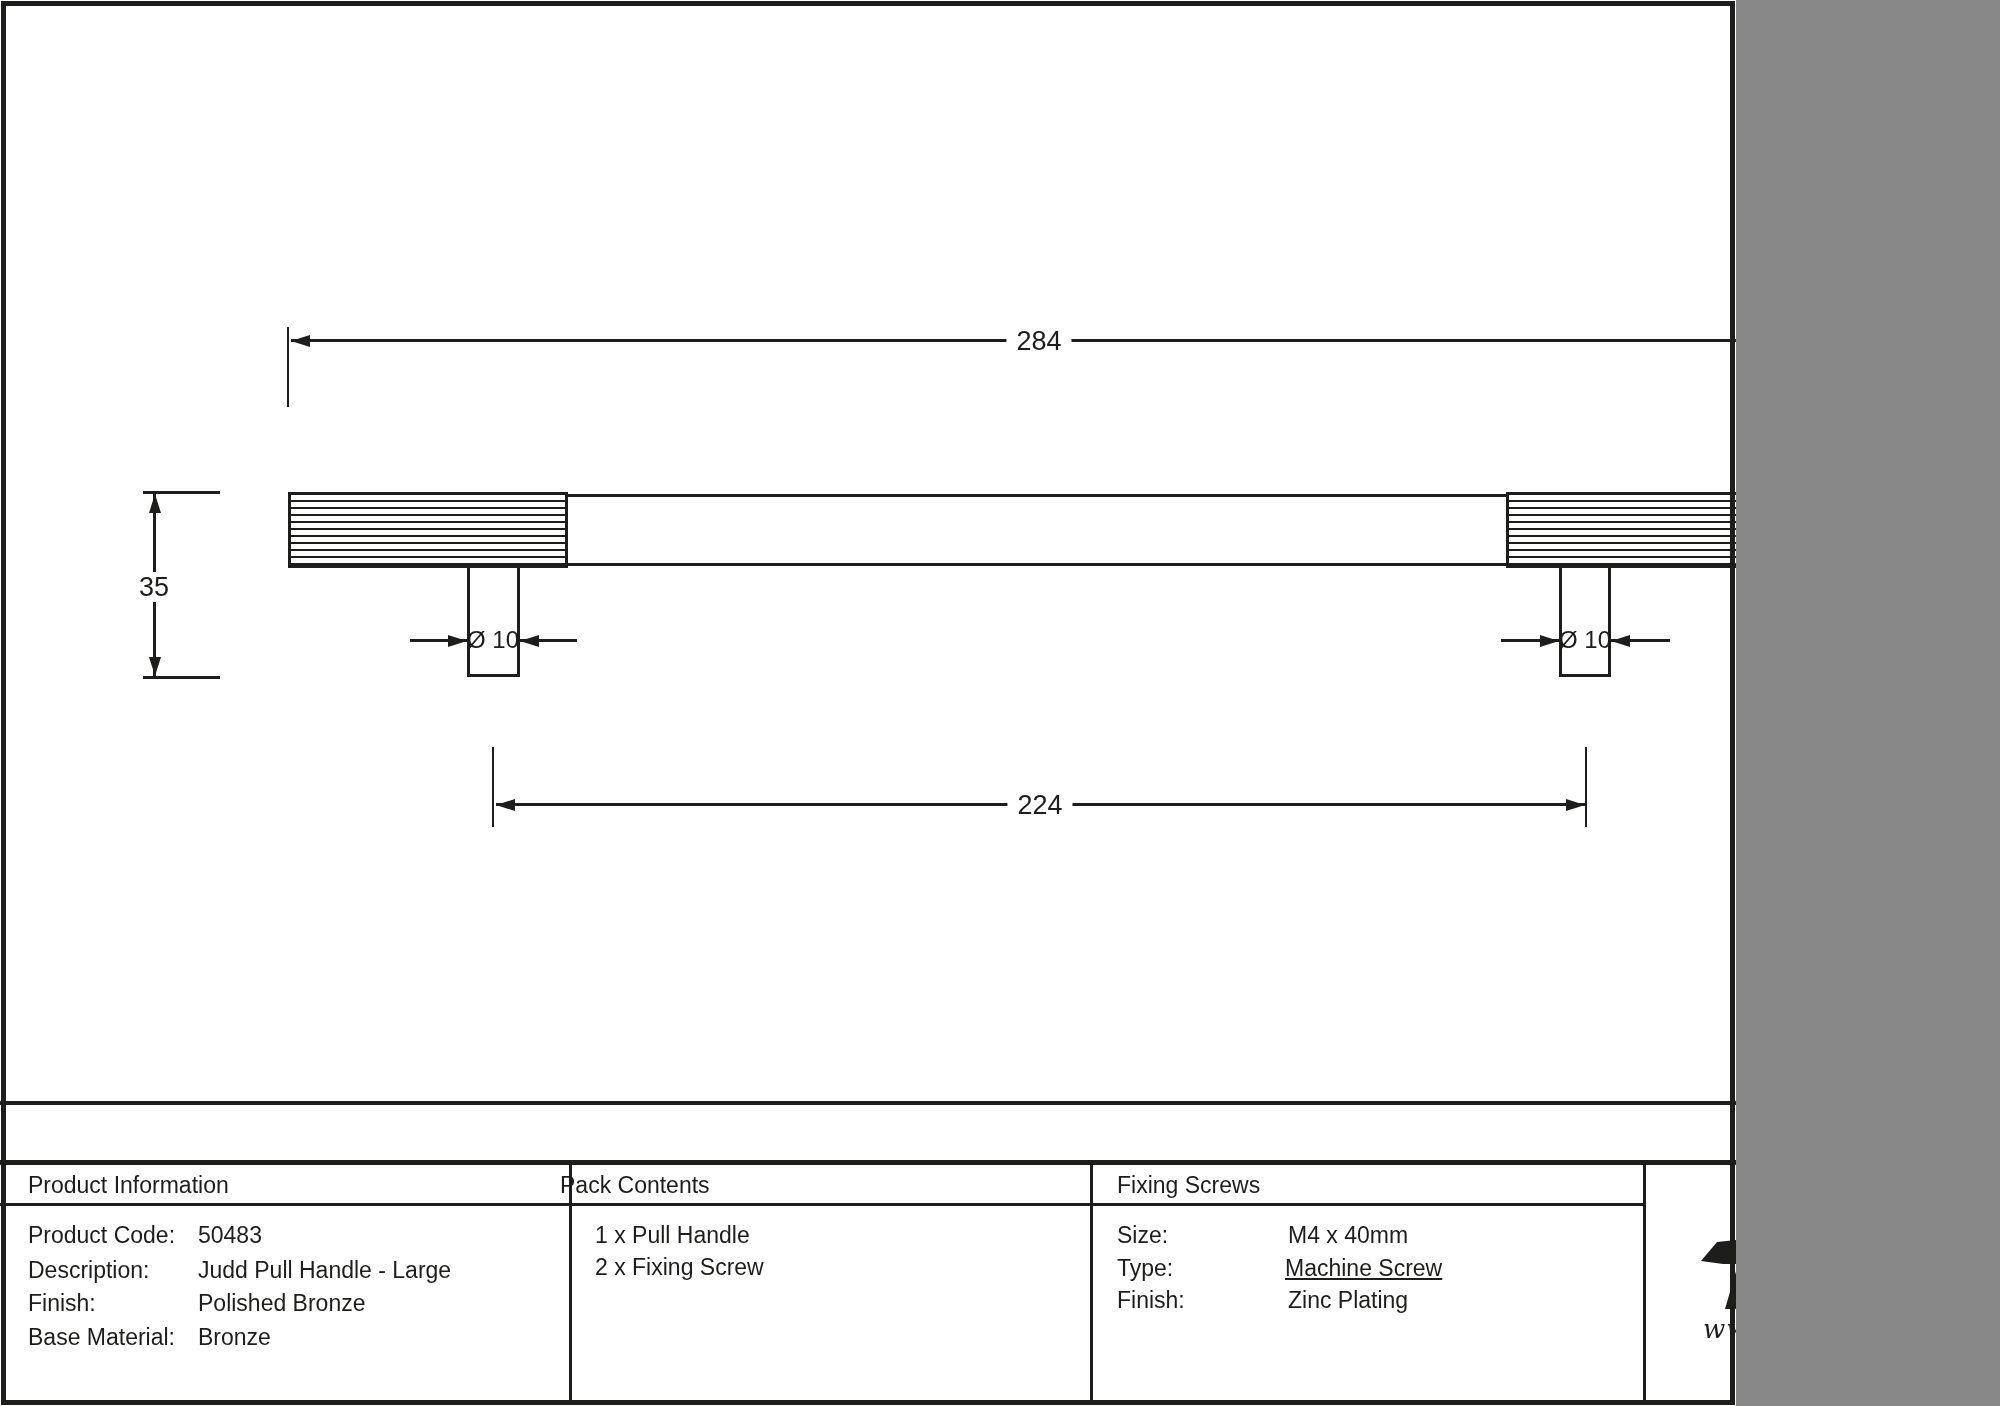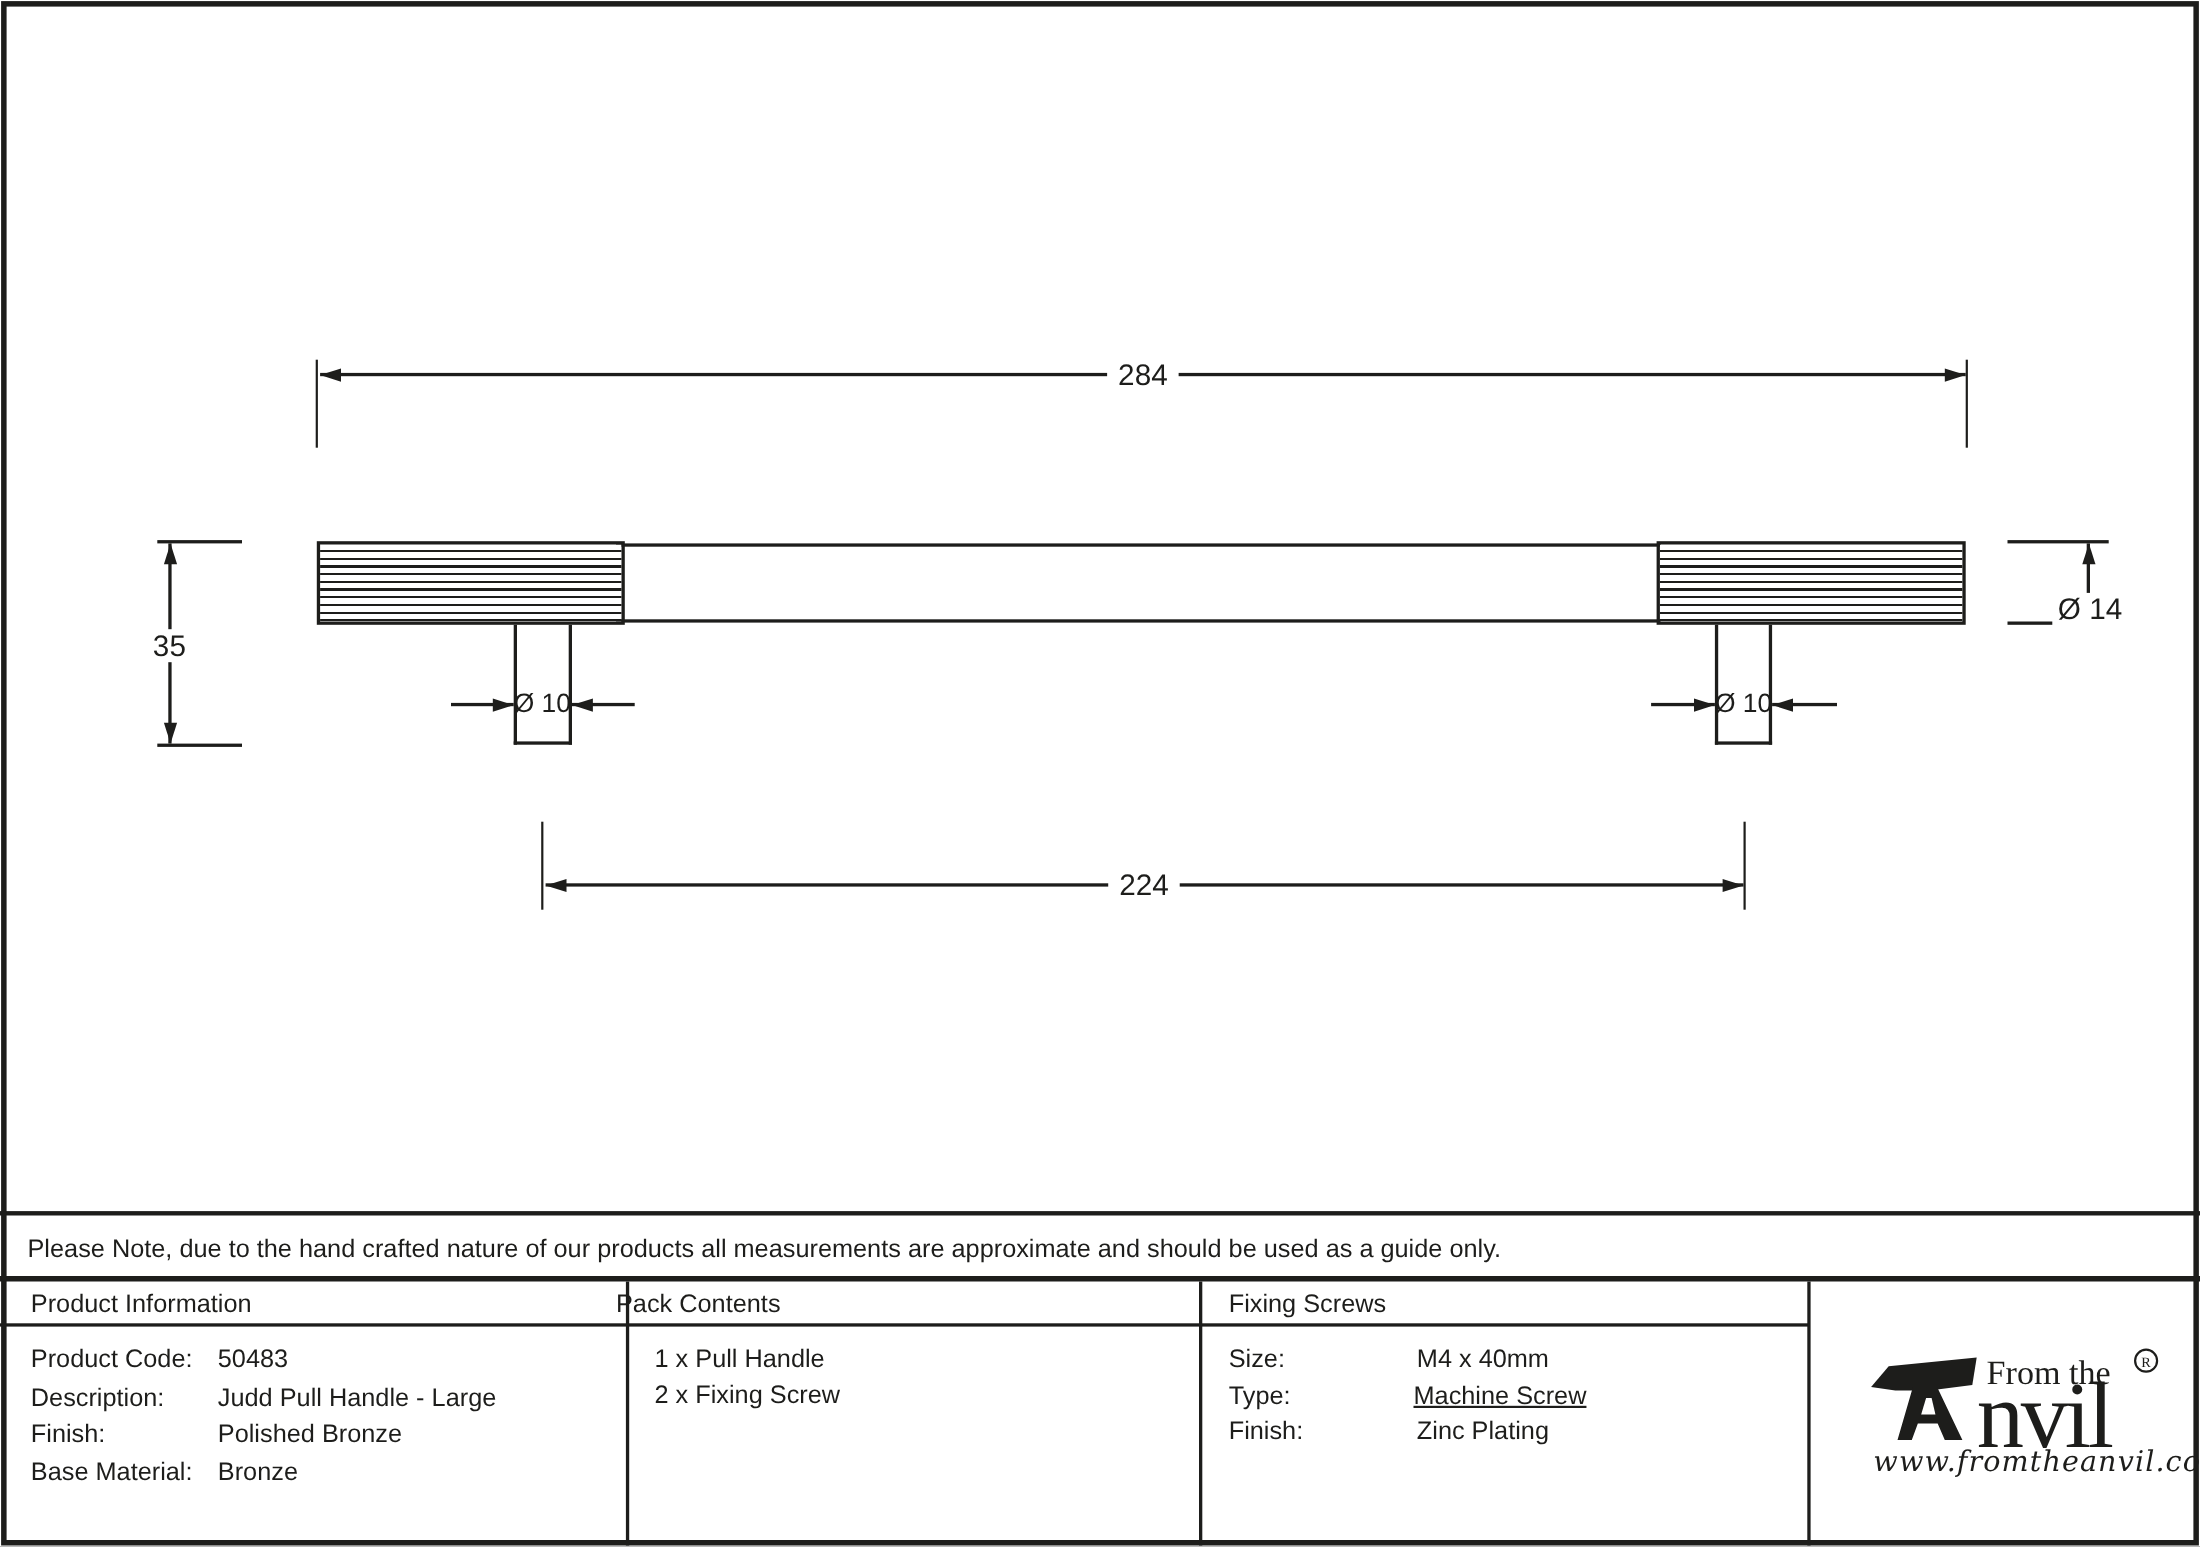--- a/index.html
+++ b/index.html
@@ -1,17 +1,17 @@
 <!DOCTYPE html>
 <html><head>
 <meta charset="utf-8">
 <style>
   html,body{margin:0;padding:0;background:#888;}
   #page{
-    position:relative;width:2000px;height:1406px;background:#ffffff;
+    position:relative;width:1736px;height:1406px;background:#ffffff;
     font-family:"Liberation Sans",sans-serif;color:#1d1d1b;overflow:hidden;
   }
   .abs{position:absolute;}
   .hline{position:absolute;background:#1d1d1b;}
   .vline{position:absolute;background:#1d1d1b;}
   
   .ah{position:absolute;width:0;height:0;}
   .ah-left{border-top:6px solid transparent;border-bottom:6px solid transparent;border-right:19px solid #1d1d1b;}
   .ah-right{border-top:6px solid transparent;border-bottom:6px solid transparent;border-left:19px solid #1d1d1b;}
   .ah-up{border-left:6px solid transparent;border-right:6px solid transparent;border-bottom:19px solid #1d1d1b;}
@@ -112,21 +112,20 @@
       <div class="vline dimz" style="left:492px;top:747px;width:2px;height:80px;"></div>
       <div class="vline dimz" style="left:1585px;top:747px;width:2px;height:80px;"></div>
       <div class="hline dimz" style="left:496px;top:803px;width:1089px;height:3px;"></div>
       <div class="ah ah-left dimz" style="left:496px;top:798.5px;"></div>
       <div class="ah ah-right dimz" style="left:1566px;top:798.5px;"></div>
       <div class="dim-label dimz" style="left:1040px;top:805px;">224</div>
     </div>
   </div>
 
   <div class="hline" style="left:0;top:1101px;width:2000px;height:4px;"></div>
-  <div class="note-text">Please Note, due to the hand crafted nature of our products all measurements are approximate and should be used as a guide only.</div>
   <div class="hline" style="left:0;top:1160px;width:2000px;height:5px;"></div>
 
   <div>
 
     <div class="hline" style="left:0;top:1203px;width:1645px;height:3px;"></div>
 
     <div class="vline" style="left:569px;top:1165px;width:3px;height:240px;"></div>
     <div class="vline" style="left:1090px;top:1165px;width:3px;height:240px;"></div>
     <div class="vline" style="left:1643px;top:1165px;width:3px;height:240px;"></div>
 

